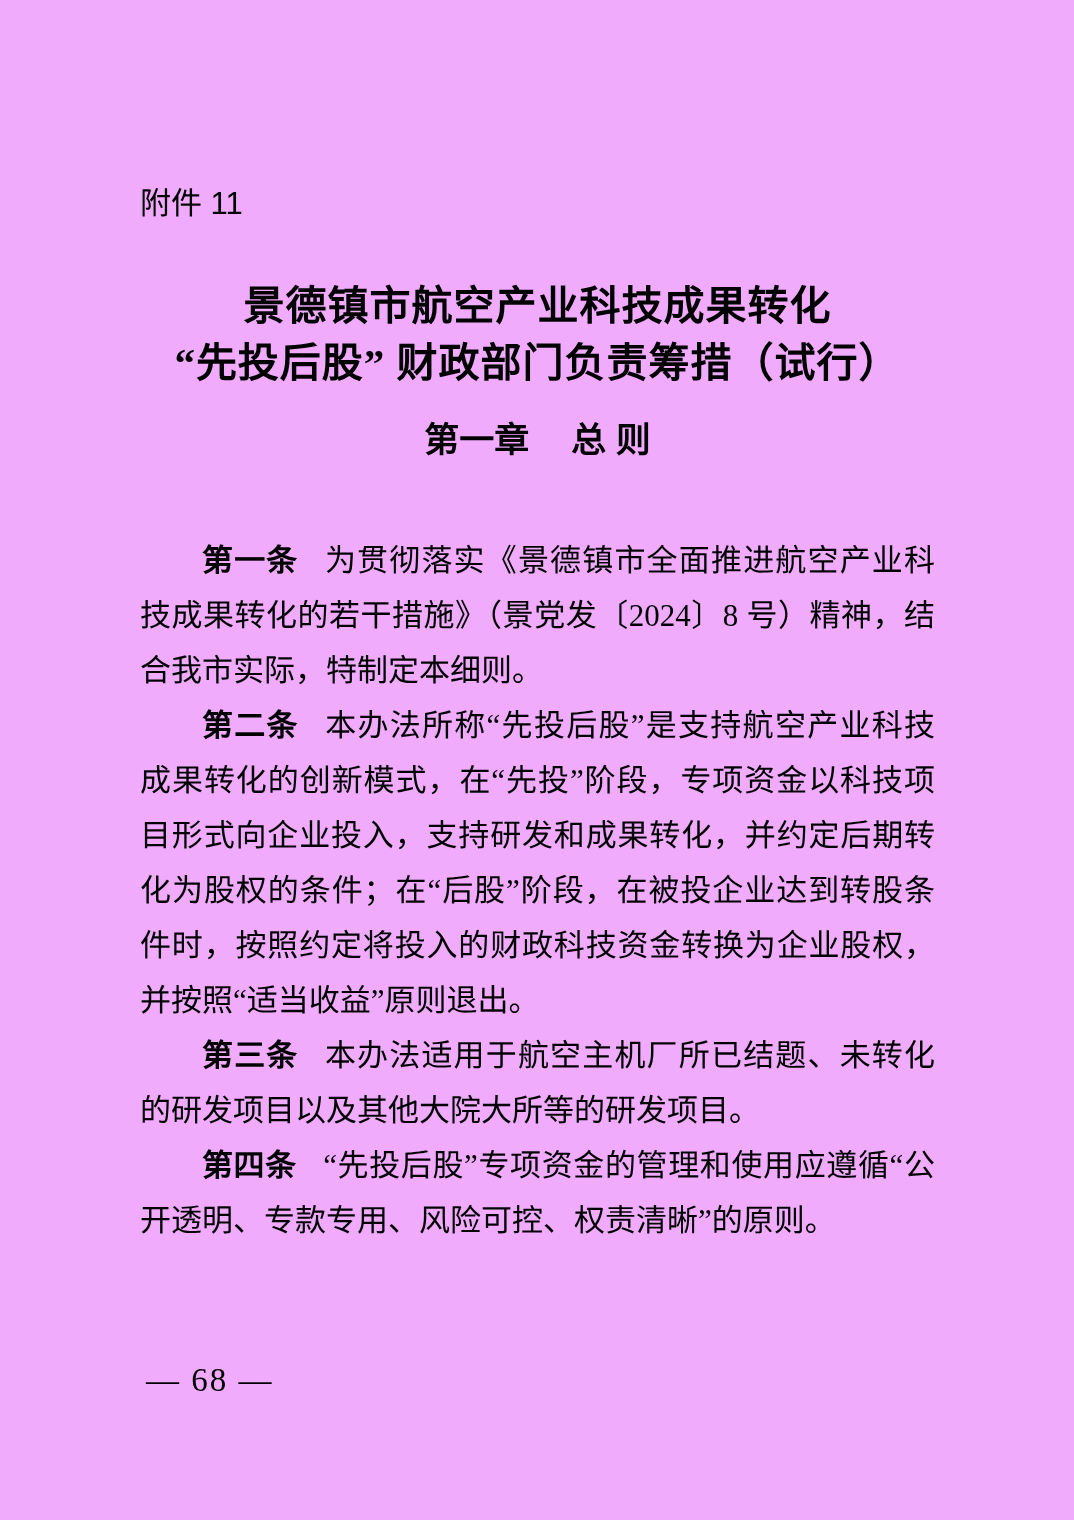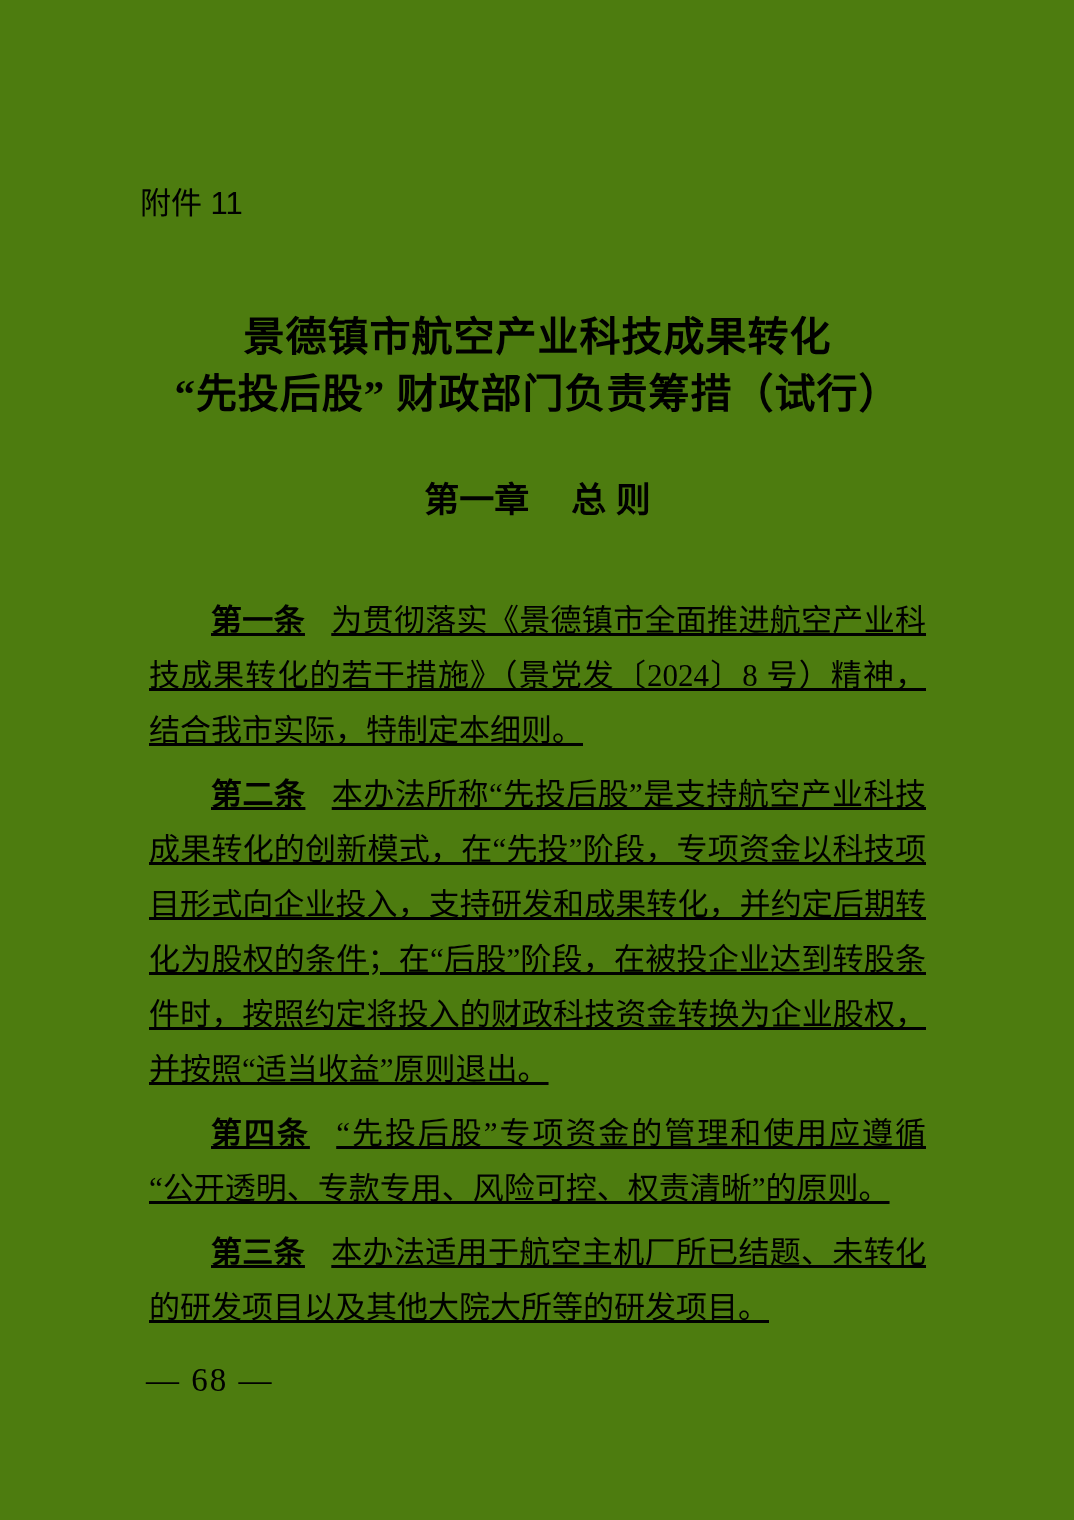--- a/index.html
+++ b/index.html
@@ -5,64 +5,63 @@
   html, body {
     margin: 0;
     padding: 0;
     background: #ffffff;
     color: #000000;
   }
   .page {
     position: relative;
     width: 1074px;
     height: 1520px;
-    background: #4d7c0f;
+    background: #f0abfc;
     overflow: hidden;
     font-family: "Liberation Serif", serif;
   }
   .content {
     padding: 186px 139px 0 140px;
   }
   .attachment {
     font-family: "Liberation Sans", sans-serif;
     font-size: 31px;
     line-height: 36px;
     text-align: left;
   }
   .doc-title {
-    margin-top: 87px;
+    margin-top: 56px;
     text-align: center;
     font-weight: bold;
     font-size: 41px;
     line-height: 57px;
     font-family: "Liberation Serif", serif;
     letter-spacing: 1px;
   }
   .chapter-heading {
-    margin-top: 56px;
+    margin-top: 27px;
     text-align: center;
     font-weight: bold;
     font-size: 35px;
     line-height: 42px;
     font-family: "Liberation Sans", sans-serif;
   }
   .chapter-heading .chapter-label {
     margin-right: 1.2em;
   }
   .body-text {
     margin-top: 72px;
   }
   .body-text p {
-    margin: 9px;
+    margin: 0;
     font-size: 31px;
     line-height: 55px;
     text-align: justify;
     text-indent: 2em;
     font-family: "Liberation Serif", serif;
-    text-decoration: underline;
   }
   .item-label {
     font-weight: bold;
     margin-right: 0.85em;
   }
   .page-number {
     position: absolute;
     left: 146px;
     top: 1362px;
     font-size: 33px;
@@ -86,22 +85,22 @@
 
     <div class="chapter-heading">
       <span class="chapter-label">第一章</span><span>总 则</span>
     </div>
 
     <div class="body-text">
       <p><span class="item-label">第一条</span><span>为贯彻落实《景德镇市全面推进航空产业科技成果转化的若干措施》（景党发〔2024〕8 号）精神，结合我市实际，特制定本细则。</span></p>
 
       <p><span class="item-label">第二条</span><span>本办法所称“先投后股”是支持航空产业科技成果转化的创新模式，在“先投”阶段，专项资金以科技项目形式向企业投入，支持研发和成果转化，并约定后期转化为股权的条件；在“后股”阶段，在被投企业达到转股条件时，按照约定将投入的财政科技资金转换为企业股权，并按照“适当收益”原则退出。</span></p>
 
+      <p><span class="item-label">第三条</span><span>本办法适用于航空主机厂所已结题、未转化的研发项目以及其他大院大所等的研发项目。</span></p>
+
       <p><span class="item-label">第四条</span><span>“先投后股”专项资金的管理和使用应遵循“公开透明、专款专用、风险可控、权责清晰”的原则。</span></p>
-
-      <p><span class="item-label">第三条</span><span>本办法适用于航空主机厂所已结题、未转化的研发项目以及其他大院大所等的研发项目。</span></p>
 
     </div>
 
   </div>
 
   <div class="page-number">— 68 —</div>
 </div>
 
 </body></html>

